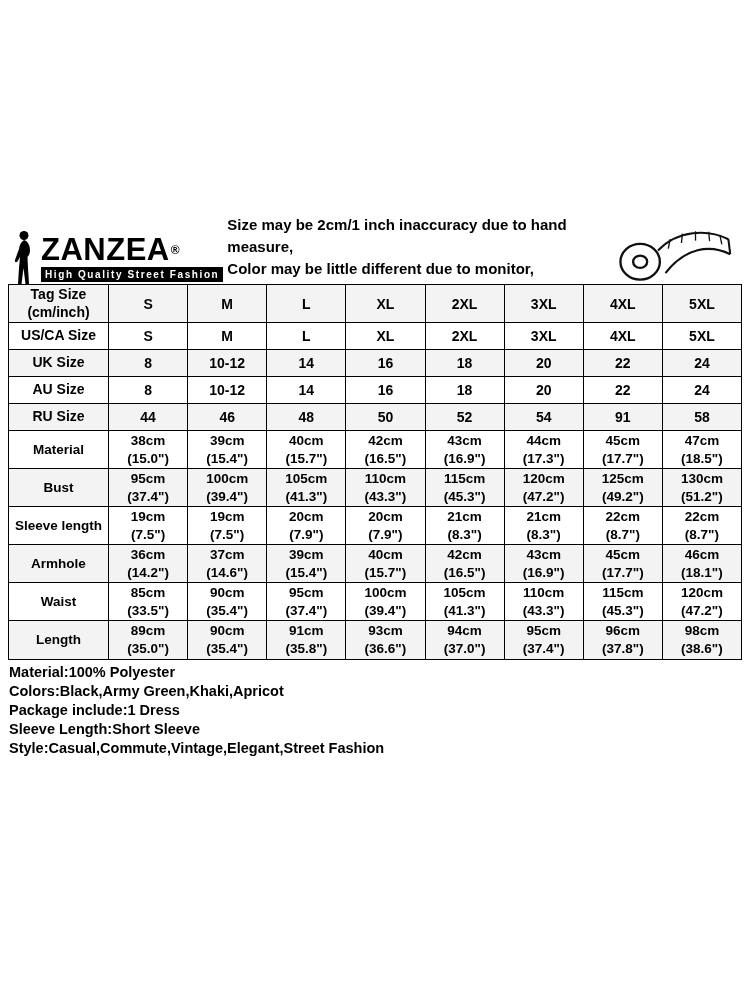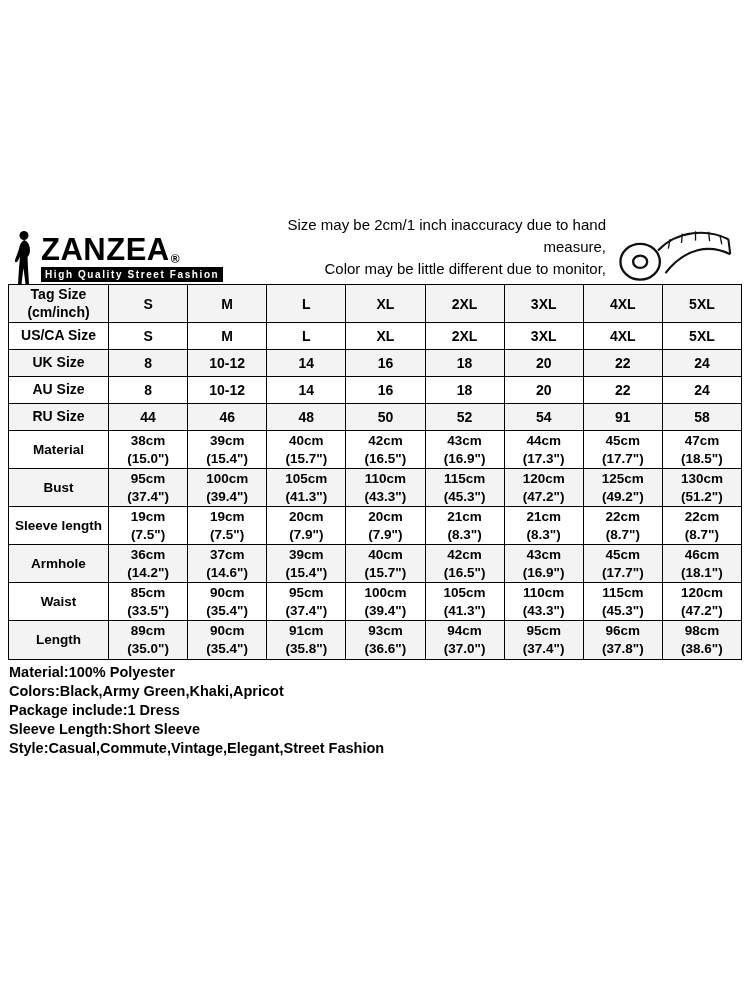--- a/index.html
+++ b/index.html
@@ -12,29 +12,29 @@
   .page { position:relative; width:750px; height:1000px; background:#fff; overflow:hidden; }
 
   
   .header {
     position:absolute; top:220px; left:10px; width:730px; height:76px;
     display:flex; align-items:center;
   }
   .logo { display:flex; align-items:center; gap:5px; flex:0 0 178px; }
   .logo-figure svg { display:block; }
   .logo-text { display:flex; flex-direction:column; align-items:flex-start; }
-  .brand-row { display:flex; align-items:flex-end; line-height:1; }
+  .brand-row { display:flex; align-items:center; line-height:1; }
   .brand-name { font-weight:800; font-size:31px; letter-spacing:0.5px; }
   .reg-mark { font-size:12px; font-weight:bold; margin-top:1px; margin-left:1px; }
   .brand-tagline {
     background:#000; color:#fff; font-size:10px; letter-spacing:1.6px;
     padding:2px 4px; margin-top:2px; white-space:nowrap; font-weight:bold;
   }
   .disclaimer {
-    flex:1 1 auto; text-align:right; font-weight:normal;
+    flex:1 1 auto; text-align:left; font-weight:bold;
     font-size:15px; line-height:22px; padding:0 4px;
   }
   .tape { flex:0 0 130px; display:flex; justify-content:flex-end; padding-right:6px; }
 
   
   .size-table {
     position:absolute; top:284px; left:8px; width:734px;
     border-collapse:collapse; table-layout:fixed;
   }
   .size-table td {

